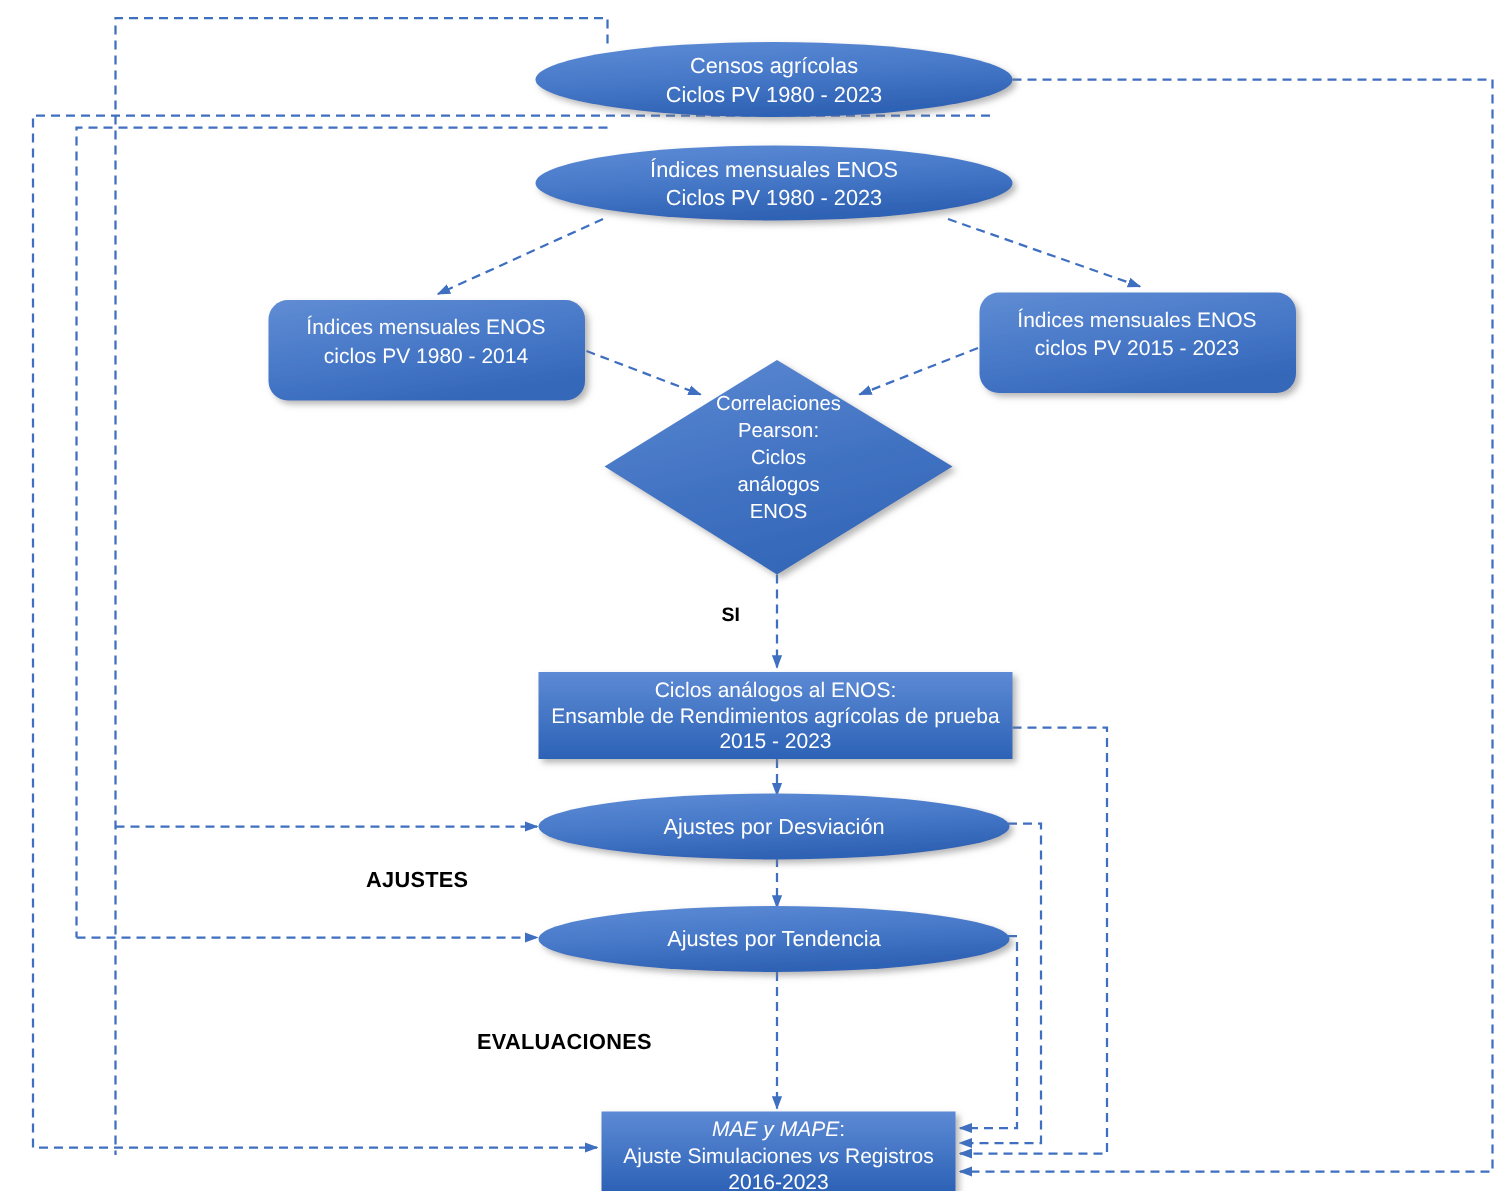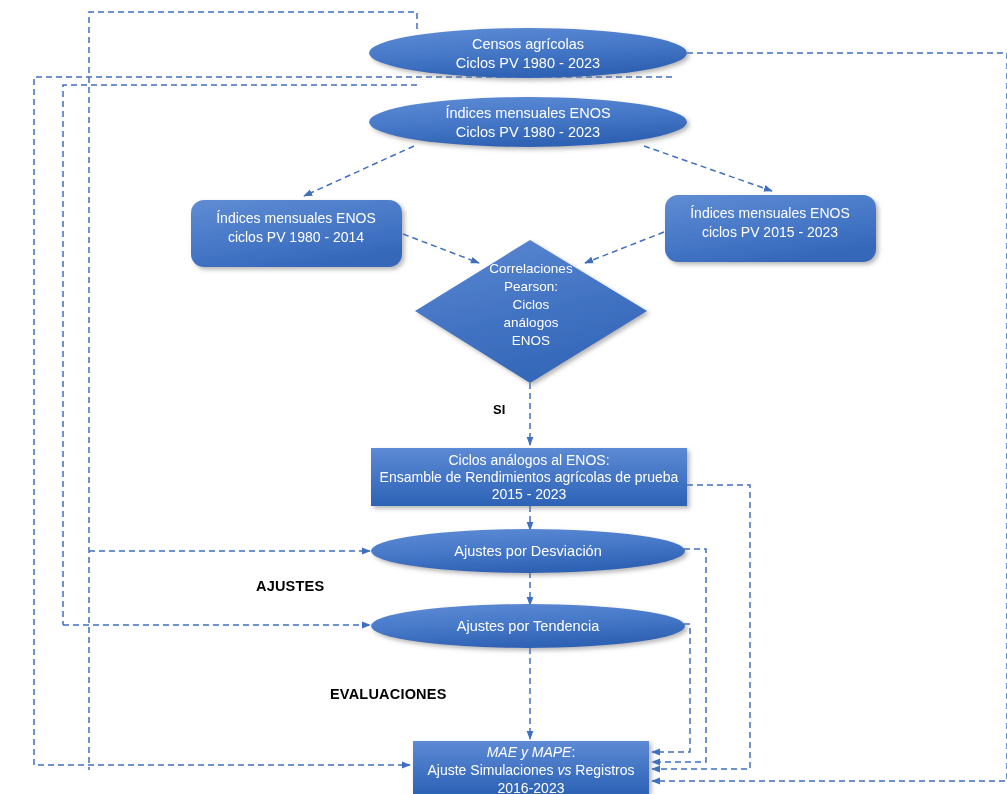--- a/index.html
+++ b/index.html
@@ -10,21 +10,20 @@
   body {
     width: 1007px;
     height: 794px;
     font-family: "Liberation Sans", sans-serif;
     overflow: hidden;
   }
   #flowchart-root {
     position: relative;
     width: 890px;
     height: 794px;
-    margin-left: 12px;
   }
   svg.canvas {
     display: block;
     width: 1007px;
     height: 794px;
   }
   .node-text {
     fill: #ffffff;
     font-family: "Liberation Sans", sans-serif;
     font-size: 14.5px;

